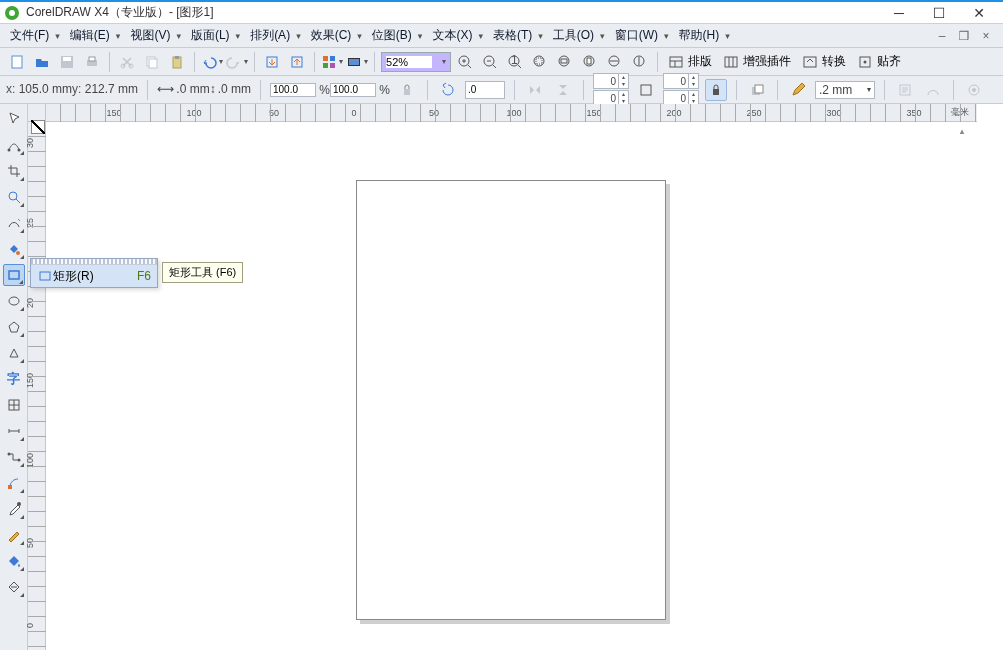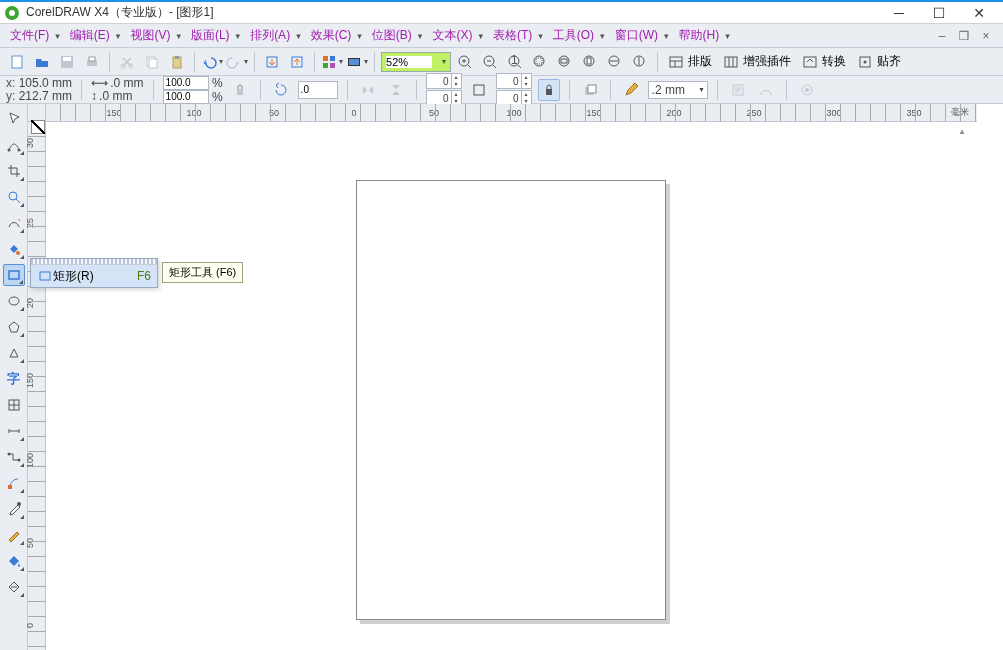--- a/index.html
+++ b/index.html
@@ -6,39 +6,39 @@
 body { width: 1003px; height: 650px; background: #fff; display: flex; flex-direction: column; overflow: hidden; }
 
 
 .titlebar { height: 24px; background: #fff; border-top: 2px solid #1e90e8; border-bottom: 1px solid #d0d0d0; display: flex; align-items: center; padding: 0 4px; }
 .titlebar .app-icon { width: 16px; height: 16px; margin-right: 6px; }
 .titlebar .title { flex: 1; color: #333; font-size: 12px; }
 .titlebar .win-btn { width: 40px; height: 22px; display: flex; align-items: center; justify-content: center; color: #333; font-size: 14px; }
 
 
 .menubar { height: 24px; background: #eaeef3; border-bottom: 1px solid #c7cdd6; display: flex; align-items: center; padding: 0 6px; }
-.menubar .menu-item { padding: 2px 4px; color: #a21caf; }
+.menubar .menu-item { padding: 2px 4px; color: #0f172a; }
 .menubar .menu-arrow { color: #555; font-size: 9px; margin: 0 6px 0 2px; }
 .menubar .spacer { flex: 1; }
 .menubar .mini-btn { width: 16px; height: 16px; display: flex; align-items: center; justify-content: center; color: #666; margin: 0 3px; }
 
 
 .toolbar-row { height: 28px; background: #eaeef3; border-bottom: 1px solid #c7cdd6; display: flex; align-items: center; padding: 0 6px; gap: 3px; }
 .tb-btn { width: 22px; height: 22px; display: flex; align-items: center; justify-content: center; border-radius: 2px; }
 .tb-sep { width: 1px; height: 20px; background: #c0c7d0; margin: 0 3px; }
 .tb-drop { display: flex; align-items: center; }
 .tb-drop .arrow { font-size: 8px; color: #555; margin-left: 2px; }
-.zoom-box { width: 70px; height: 20px; border: 1px solid #9aa; background: #bef264; display: flex; align-items: center; padding: 0 4px; }
+.zoom-box { width: 70px; height: 20px; border: 1px solid #9aa; background: #c4b5fd; display: flex; align-items: center; padding: 0 4px; }
 .zoom-box input { border: none; width: 46px; font-size: 11px; }
 .zoom-box .dd { font-size: 8px; color: #555; margin-left: auto; }
 .tb-txtbtn { height: 22px; padding: 0 4px; display: flex; align-items: center; gap: 4px; }
 
 
 .prop-row { height: 28px; background: #eaeef3; border-bottom: 1px solid #c7cdd6; display: flex; align-items: center; padding: 0 6px; gap: 6px; font-size: 11px; color: #444; }
-.prop-group { display: flex; flex-direction: column; line-height: 13px; }
+.prop-group { display: flex; flex-direction: row; line-height: 13px; }
 .prop-label { color: #555; }
 .tiny-input { width: 46px; height: 14px; border: 1px solid #b0b8c4; background: #fff; font-size: 10px; padding: 0 2px; }
 .spin-box { display: flex; align-items: center; border: 1px solid #b0b8c4; background: #fff; height: 16px; }
 .spin-box .val { width: 24px; text-align: right; padding-right: 2px; font-size: 10px; }
 .spin-box .spins { display: flex; flex-direction: column; }
 .spin-box .spins span { width: 10px; height: 7px; font-size: 6px; line-height: 6px; text-align: center; color: #555; border-left: 1px solid #b0b8c4; }
 .line-w { width: 60px; height: 18px; border: 1px solid #b0b8c4; background: #fff; display: flex; align-items: center; padding: 0 3px; }
 .line-w .dd { font-size: 8px; margin-left: auto; }
 
 

